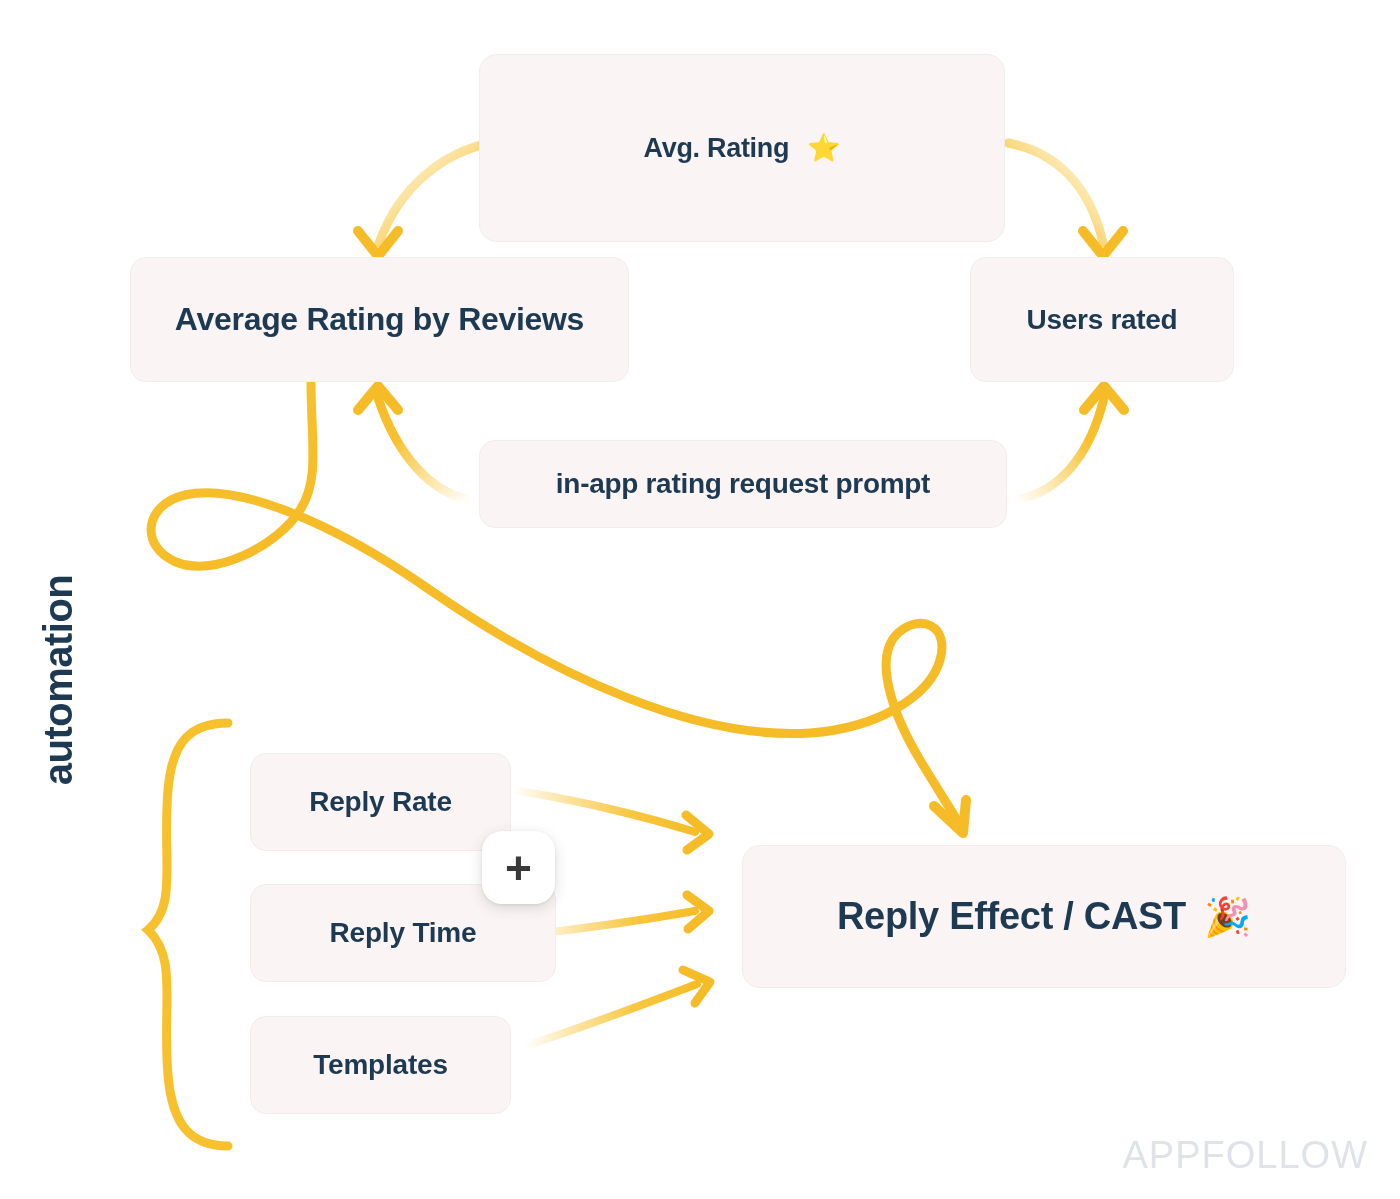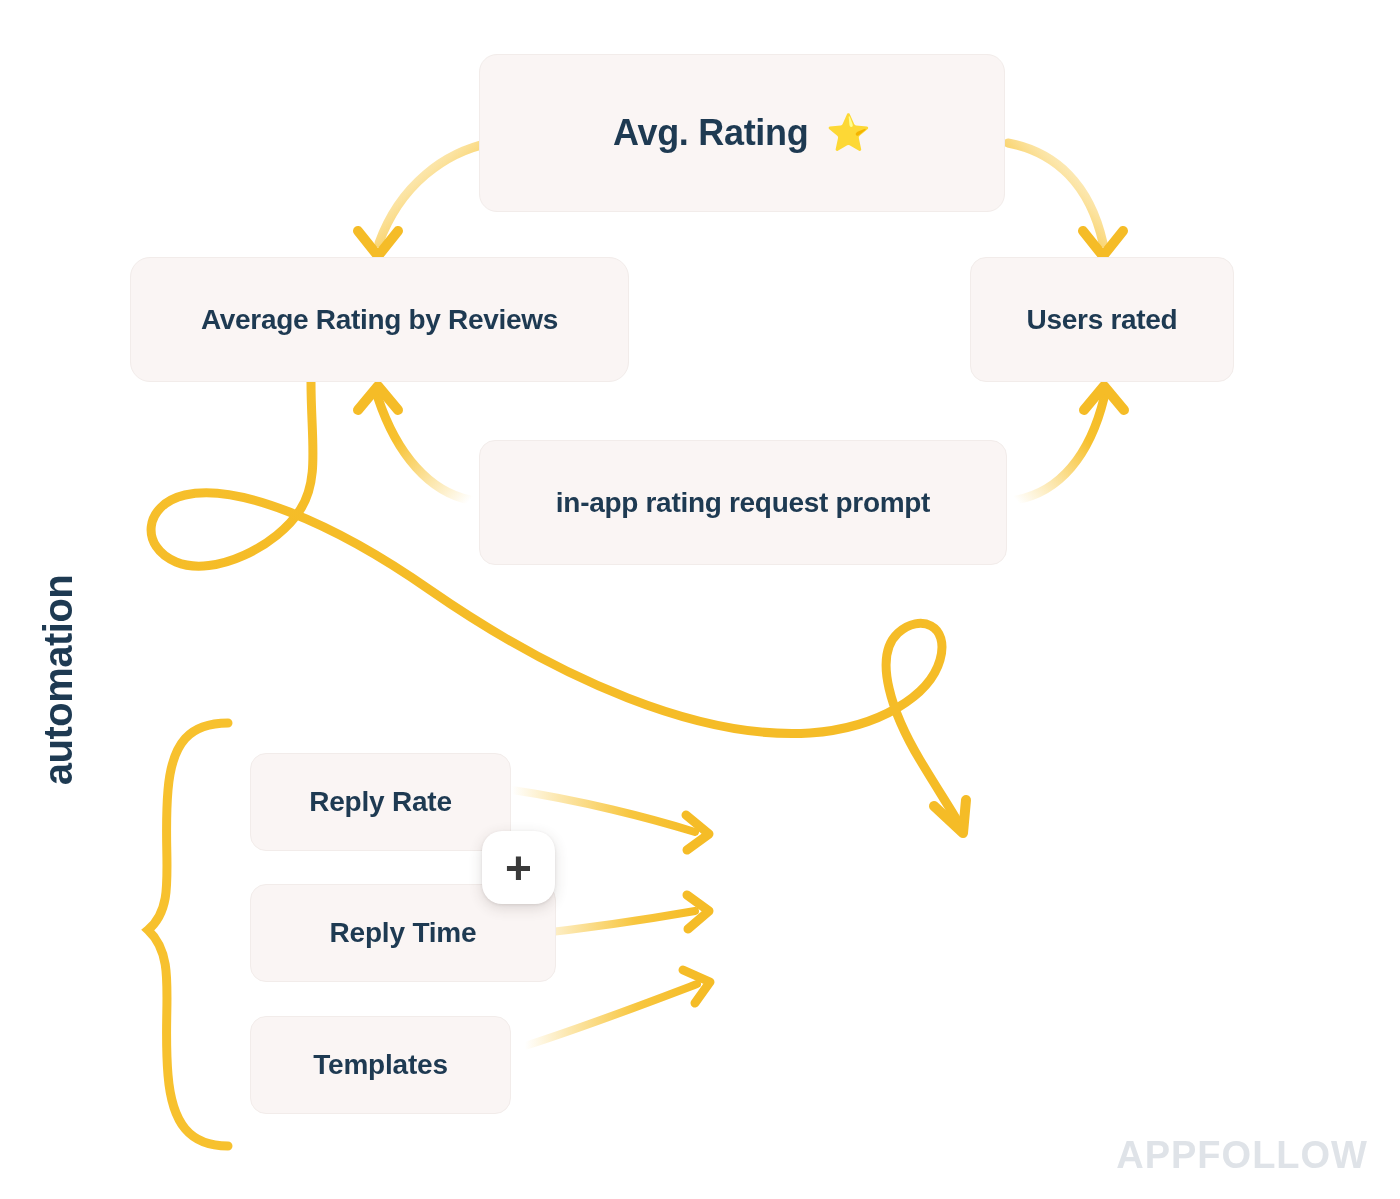--- a/index.html
+++ b/index.html
@@ -47,36 +47,35 @@
   }
   .emoji {
     display: inline-block;
     margin-left: 18px;
     vertical-align: middle;
     line-height: 1;
   }
 
   
   #node-avg-rating {
-    left: 479px; top: 54px; width: 526px; height: 158px;
-    font-size: 36px;
+    left: 479px; top: 54px; width: 526px; height: 188px;
+    font-size: 27px;
     border-radius: 18px;
   }
   #node-avg-by-reviews {
     left: 130px; top: 257px; width: 499px; height: 125px;
-    font-size: 28px;
-    border-radius: 20px;
+    font-size: 32px;
   }
   #node-users-rated {
     left: 950px; top: 257px; width: 264px; height: 125px;
     font-size: 28px;
     margin-left: 20px;
   }
   #node-inapp-prompt {
-    left: 479px; top: 440px; width: 528px; height: 125px;
+    left: 479px; top: 440px; width: 528px; height: 88px;
     font-size: 28px;
   }
   #node-reply-rate {
     left: 250px; top: 753px; width: 261px; height: 98px;
     font-size: 28px;
   }
   #node-reply-time {
     left: 250px; top: 884px; width: 306px; height: 98px;
     font-size: 28px;
   }
@@ -131,21 +130,21 @@
   }
 
   
   #watermark {
     position: absolute;
     right: 32px;
     bottom: 22px;
     color: #dfe3e8;
     font-size: 38px;
     letter-spacing: 1px;
-    font-weight: bold;
+    font-weight: normal;
   }
 </style>
 </head>
 <body>
 
 <div id="canvas">
 
   <svg id="arrow-layer" viewBox="0 0 1400 1199">
     <defs>
 
@@ -266,20 +265,24 @@
   </div>
 
   <div class="node node-plain" id="node-reply-time">
     <span>Reply Time</span>
   </div>
 
   <div class="node node-plain" id="node-templates">
     <span>Templates</span>
   </div>
 
+  <div class="node node-title" id="node-reply-effect">
+    <span>Reply Effect / CAST</span>
+    <span class="emoji">🎉</span>
+  </div>
 
   <div id="plus-badge">
     <span>+</span>
   </div>
 
   <div id="automation-label">
     <span>automation</span>
   </div>
 
   <div id="watermark">

